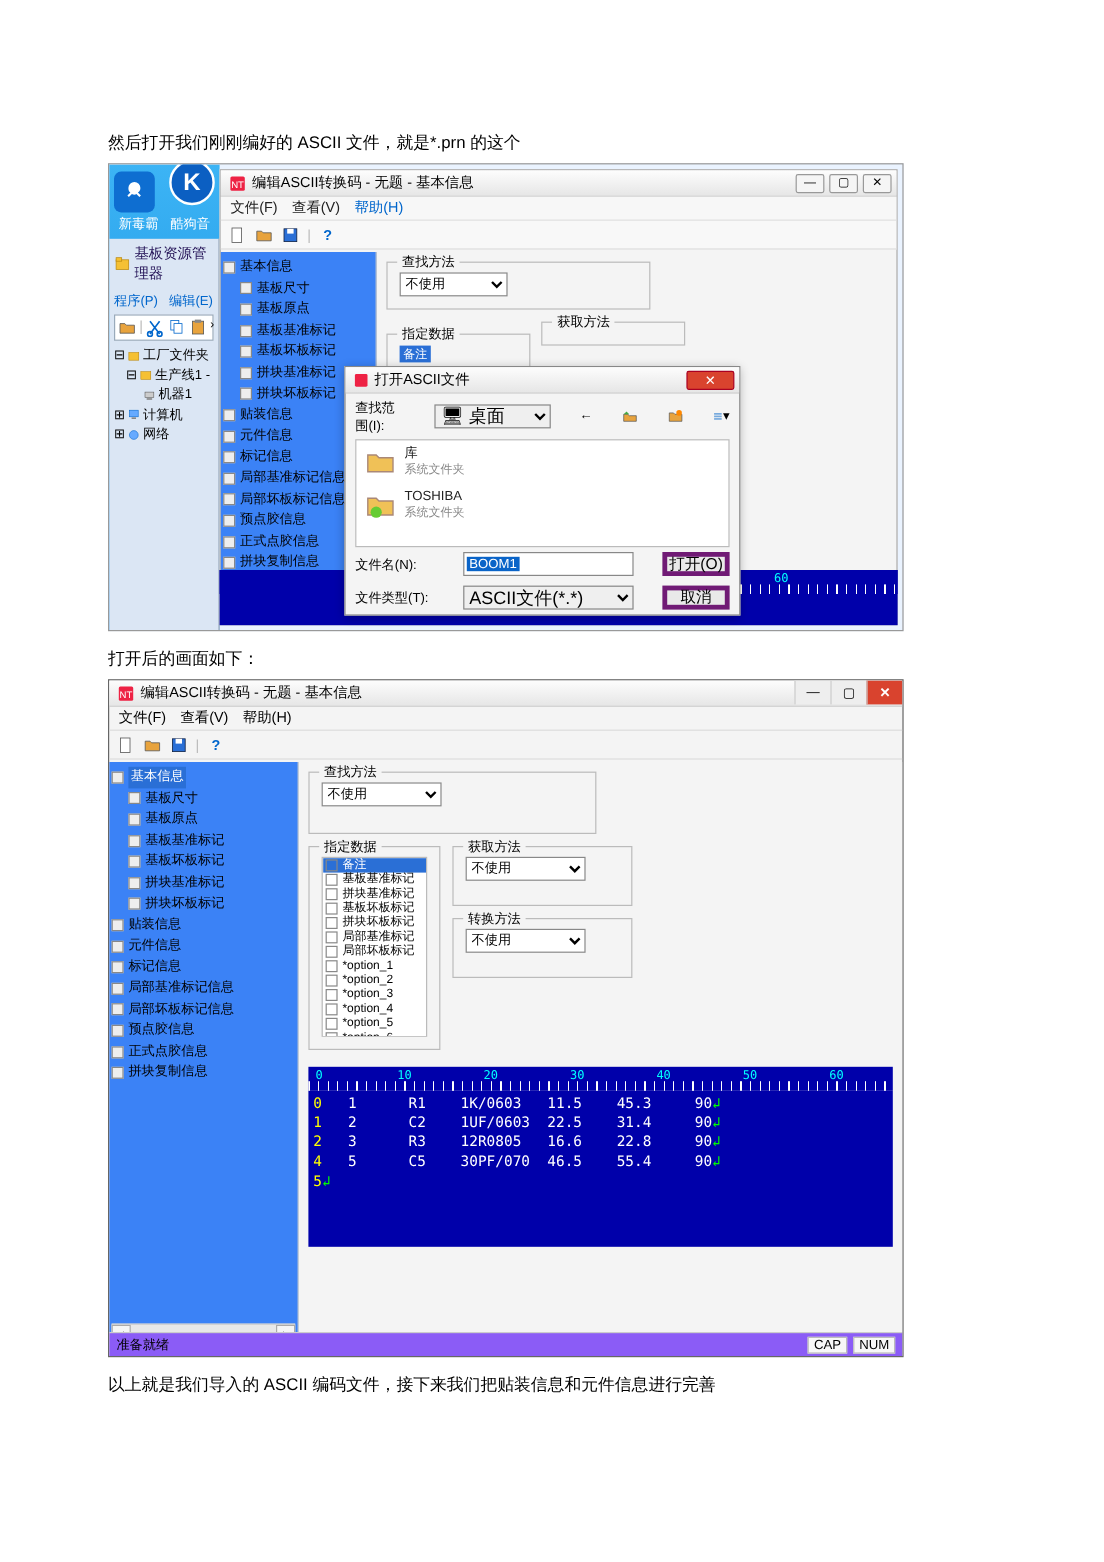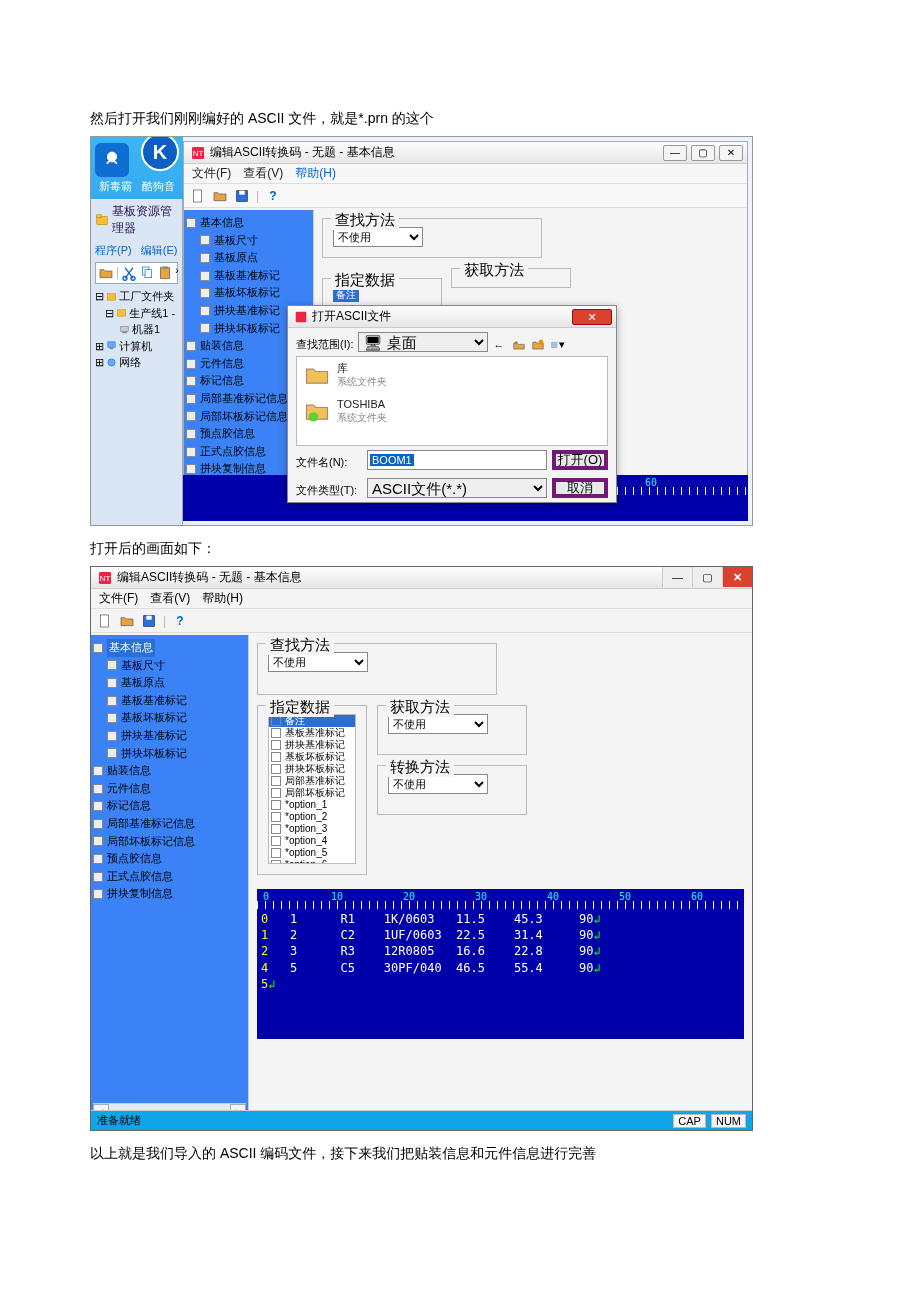--- a/index.html
+++ b/index.html
@@ -38,31 +38,31 @@
   .appwin .menubar .hot{color:#06c;}
   .appwin .toolbar{height:24px;display:flex;align-items:center;gap:6px;padding:0 6px;border-bottom:1px solid #ddd;background:#f8f8f8;}
   .tb-ico{width:16px;height:16px;display:inline-flex;}
   .appwin .body{position:absolute;top:68px;left:0;right:0;bottom:0;display:flex;}
   .treecol{width:130px;border-right:1px solid #ccc;background:#3b82f6;padding:4px 2px;font-size:11px;line-height:1.6;}
   .treecol .ti{display:flex;align-items:center;gap:4px;white-space:nowrap;}
   .treecol .ti.ind1{padding-left:14px;}
   .sq{width:10px;height:10px;border:1px solid #888;background:#eee;flex:none;}
   .formcol{flex:1;position:relative;padding:8px;}
   .gbox{border:1px solid #bbb;padding:8px 10px 10px;position:relative;margin-bottom:10px;background:#f4f4f4;}
-  .gbox .lg{position:absolute;top:-8px;left:8px;background:#f4f4f4;padding:0 4px;font-size:15px;}
+  .gbox .lg{position:absolute;top:-8px;left:8px;background:#f4f4f4;padding:0 4px;font-size:11px;}
   select.fake{font-size:11px;height:20px;border:1px solid #888;background:#fff;}
 
   
   .blueed{position:absolute; left:92px; right:4px; bottom:4px; height:46px; background:#0000aa; }
 
   
   .ofdlg{position:absolute; left:196px; top:168px; width:330px; background:#f4f4f4; border:1px solid #888; box-shadow:0 2px 8px rgba(0,0,0,.3);}
   .ofdlg .tbar{height:22px;background:linear-gradient(#fdfdfd,#e6e6e6);display:flex;align-items:center;padding:0 6px;border-bottom:1px solid #ccc;}
   .ofdlg .xbtn{position:absolute;right:4px;top:3px;width:40px;height:16px;background:#d9432e;border:1px solid #a02;border-radius:2px;color:#fff;display:flex;align-items:center;justify-content:center;font-size:11px;}
-  .ofdlg .row{display:flex;align-items:flex-end;gap:5px;padding:4px 8px;font-size:11px;}
+  .ofdlg .row{display:flex;align-items:center;gap:24px;padding:4px 8px;font-size:11px;}
   .ofdlg .listarea{height:90px;background:#fff;border:1px solid #bbb;margin:0 8px;position:relative;overflow:auto;}
   .ofdlg .fitem{display:flex;align-items:center;gap:6px;padding:4px 6px;}
   .ofdlg .fitem .fi{width:28px;height:28px;}
   .ofdlg .flbl{font-size:11px;line-height:1.2;color:#222;}
   .ofdlg .flbl .sub{color:#888;font-size:10px;}
   .ofdlg input[type=text],.ofdlg select{font-size:15px;height:20px;border:1px solid #888;}
   .ofdlg .btn{width:56px;height:20px;border:4px solid #701a75;background:#e9e9e9;font-size:13px;display:inline-flex;align-items:center;justify-content:center;}
   .ofdlg .sel{color:#fff;background:#0a64c8;padding:0 2px;}
   .nav-ico{width:14px;height:14px;display:inline-flex;}
 
@@ -76,21 +76,21 @@
   .shot2 .menubar{height:20px;display:flex;align-items:center;gap:12px;padding:0 8px;border-bottom:1px solid #ddd;}
   .shot2 .toolbar{height:24px;display:flex;align-items:center;gap:6px;padding:0 6px;border-bottom:1px solid #ddd;}
   .shot2 .body{position:absolute;top:68px;left:0;right:0;bottom:20px;display:flex;}
   .shot2 .treecol{width:158px;}
   .shot2 .treecol .sel{background:#2a6fd6;color:#fff;padding:0 2px;}
   .shot2 .formcol{background:#f4f4f4;}
   .shot2 .listbox{height:150px;overflow:auto;border:1px solid #bbb;background:#fff;font-size:10px;line-height:1.2;font-family:Tahoma,sans-serif;}
   .shot2 .listbox .li{display:flex;align-items:center;gap:4px;padding:0 2px;}
   .shot2 .listbox .li .cb{width:10px;height:10px;border:1px solid #888;flex:none;}
   .shot2 .listbox .li.hl{background:#2a6fd6;color:#fff;}
-  .shot2 .status{position:absolute;left:0;right:0;bottom:0;height:20px;background:#0ea5e9;border-top:1px solid #ccc;display:flex;align-items:center;padding:1px 6px;font-size:11px;justify-content:space-between;}
+  .shot2 .status{position:absolute;left:0;right:0;bottom:0;height:20px;background:#8b5cf6;border-top:1px solid #ccc;display:flex;align-items:center;padding:1px 6px;font-size:11px;justify-content:space-between;}
   .shot2 .scrollh{height:16px;background:#e8e8e8;border-top:1px solid #ccc;display:flex;align-items:center;}
   .shot2 .scrollh .ar{width:16px;height:14px;border:1px solid #aaa;background:#f5f5f5;display:flex;align-items:center;justify-content:center;font-size:9px;}
 
   .rulerbar{height:20px;background:#0000aa;color:#fff;font-family:Consolas,monospace;font-size:10px;position:relative;}
   .rulerbar .lab{position:absolute;top:2px;color:#0ff;}
   .rulerbar .ticks{position:absolute;left:0;right:0;bottom:0;height:8px;
     background:repeating-linear-gradient(to right,#fff 0 1px,transparent 1px 8px);}
   .edbody{background:#0000aa;min-height:130px;padding:2px 4px;}
   .edbody .ln{font-family:Consolas,monospace;font-size:12px;color:#0ff;white-space:pre;line-height:1.35;}
   .edbody .ln .y{color:#ff0;} .edbody .ln .g{color:#0f0;} .edbody .ln .w{color:#fff;}
@@ -590,21 +590,21 @@
           <span class="lab" style="left:218px">30</span>
           <span class="lab" style="left:290px">40</span>
           <span class="lab" style="left:362px">50</span>
           <span class="lab" style="left:434px">60</span>
           <div class="ticks"></div>
         </div>
         <div class="edbody" id="edbody">
             <div class="ln"><span class="y">0</span><span class="w">   1   </span><span class="w">   R1  </span><span class="w">  1K/0603  </span><span class="w"> 11.5  </span><span class="w">  45.3  </span><span class="w">   90</span><span class="g">↲</span></div>
             <div class="ln"><span class="y">1</span><span class="w">   2   </span><span class="w">   C2  </span><span class="w">  1UF/0603 </span><span class="w"> 22.5  </span><span class="w">  31.4  </span><span class="w">   90</span><span class="g">↲</span></div>
             <div class="ln"><span class="y">2</span><span class="w">   3   </span><span class="w">   R3  </span><span class="w">  12R0805  </span><span class="w"> 16.6  </span><span class="w">  22.8  </span><span class="w">   90</span><span class="g">↲</span></div>
-            <div class="ln"><span class="y">4</span><span class="w">   5   </span><span class="w">   C5  </span><span class="w">  30PF/040 </span><span class="w"> 46.5  </span><span class="w">  55.4  </span><span class="w">   90</span><span class="g">↲</span></div>
+            <div class="ln"><span class="y">4</span><span class="w">   5   </span><span class="w">   C5  </span><span class="w">  30PF/070 </span><span class="w"> 46.5  </span><span class="w">  55.4  </span><span class="w">   90</span><span class="g">↲</span></div>
             <div class="ln"><span class="y">5</span><span class="g">↲</span></div>
           </div>
       </div>
     </div>
 
     <div class="status">
       <span>准备就绪</span>
       <span>
         <span style="border:1px solid #bbb;padding:0 4px;margin-right:2px;background:#f7f7f7;">CAP</span>
         <span style="border:1px solid #bbb;padding:0 4px;background:#f7f7f7;">NUM</span>

